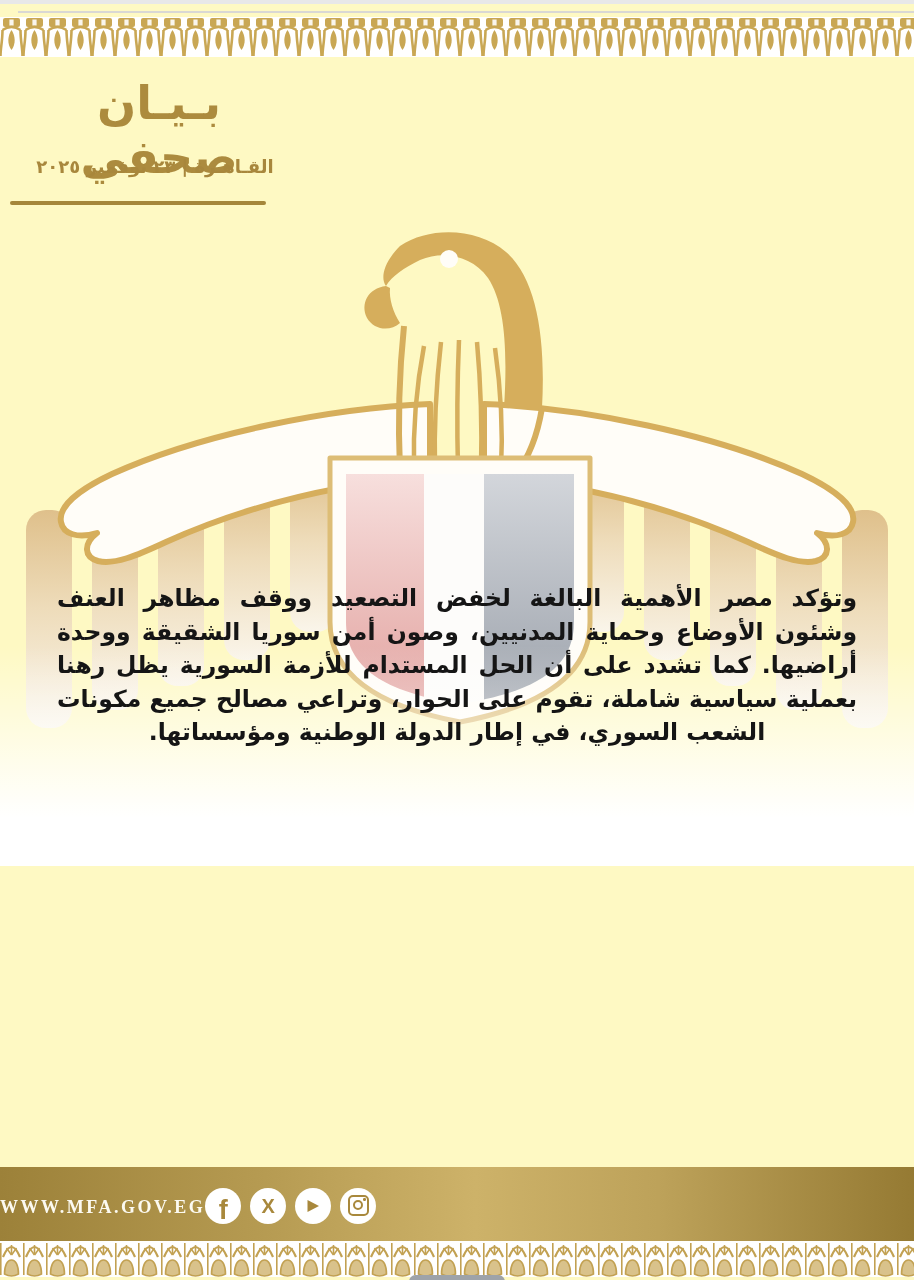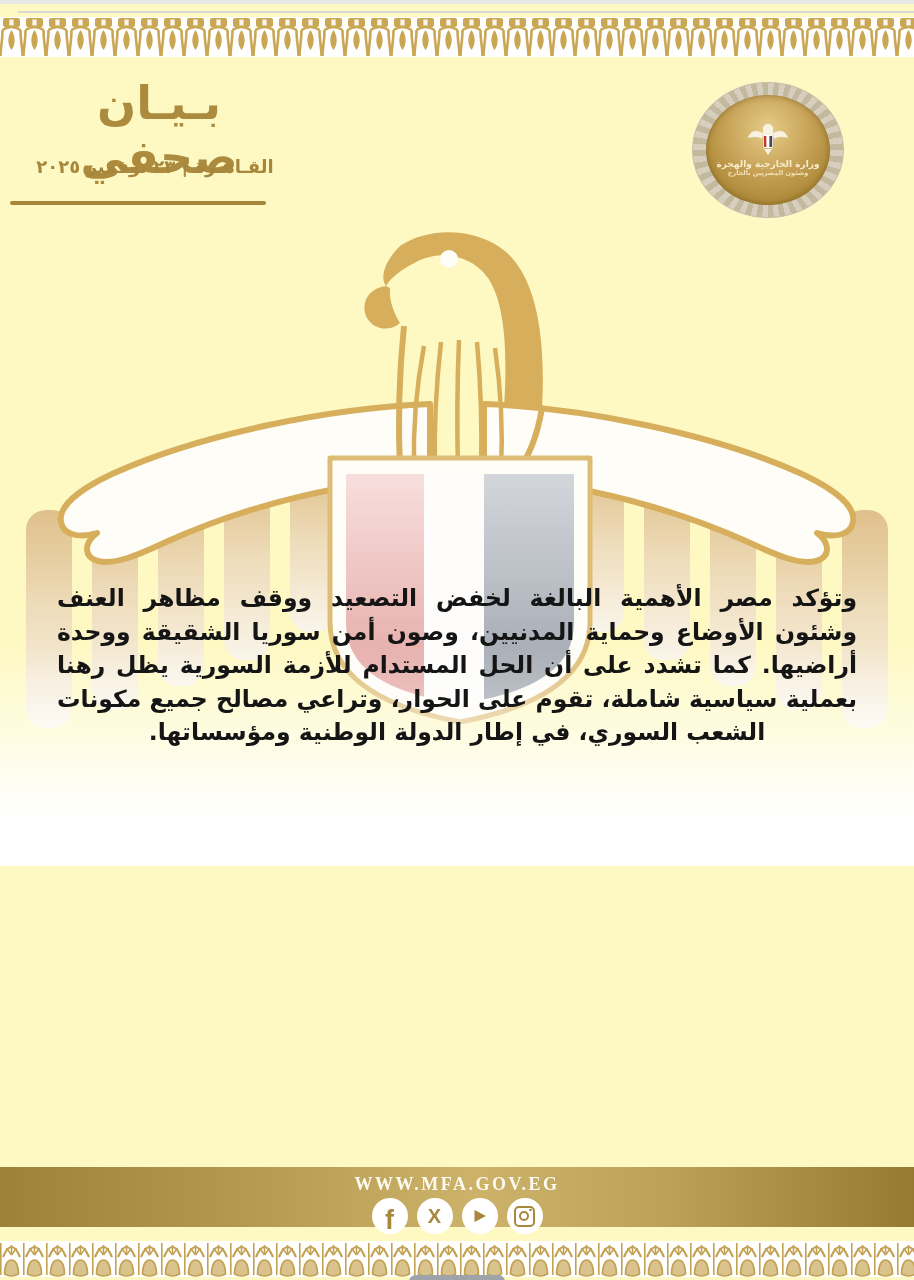--- a/index.html
+++ b/index.html
@@ -56,23 +56,23 @@
     position:absolute;top:578px;left:57px;right:57px;z-index:3;
     direction:rtl;color:#151515;
   }
   .body-text p{
     margin:0 0 27px 0;
     font-size:23.5px;font-weight:700;line-height:1.43;
     text-align:justify;text-align-last:center;
   }
   
   .footer-bar{
-    position:absolute;top:1163px;left:0;width:914px;height:60px;z-index:2;
+    position:absolute;top:1163px;left:0;width:914px;height:74px;z-index:2;
     background:linear-gradient(90deg,#9c8139 0%,#b59a51 28%,#cdb269 52%,#bda25a 72%,#957a33 100%);
-    display:flex;flex-direction:column;align-items:center;
+    display:flex;flex-direction:row;align-items:center;
   }
   .website{
     margin-top:7px;
     font-family:"Liberation Serif","DejaVu Serif",serif;
     font-size:18px;font-weight:600;letter-spacing:2.5px;color:#fcfaf1;
   }
   .social-row{display:flex;gap:9px;margin-top:3px;}
   .icircle{
     width:36px;height:36px;border-radius:50%;background:#ffffff;
     display:flex;align-items:center;justify-content:center;
@@ -113,38 +113,20 @@
       </pattern>
     </defs>
     <rect width="914" height="40" fill="#ffffff"></rect>
     <rect width="914" height="40" fill="url(#pTop)"></rect>
   </svg>
 
   <div class="press-title" dir="rtl">بـيـان صحفي</div>
   <div class="dateline" dir="rtl">القـاهـرة | ٢٣ نوفمبر ٢٠٢٥</div>
   <div class="gold-rule"></div>
 
-  <div class="seal">
-    <div class="seal-inner">
-      <svg width="44" height="34" viewBox="0 0 44 34" aria-hidden="true">
-        <g fill="#f7f2e2">
-          <path d="M22,1 C19,1 17,3 17,6 L17,12 L27,12 L27,6 C27,3 25,1 22,1 Z"></path>
-          <path d="M17,10 C10,6 4,8 2,15 C7,14 12,13 16,16 Z"></path>
-          <path d="M27,10 C34,6 40,8 42,15 C37,14 32,13 28,16 Z"></path>
-          <path d="M18,26 L22,32 L26,26 Z"></path>
-        </g>
-        <rect x="17" y="12" width="10" height="13" rx="1.5" fill="#ffffff"></rect>
-        <rect x="17.8" y="13" width="2.8" height="11" fill="#c0392f"></rect>
-        <rect x="20.6" y="13" width="2.8" height="11" fill="#ffffff"></rect>
-        <rect x="23.4" y="13" width="2.8" height="11" fill="#4a4a4a"></rect>
-      </svg>
-      <div class="seal-line1">وزارة الخارجية والهجرة</div>
-      <div class="seal-line2">وشئون المصريين بالخارج</div>
-    </div>
-  </div>
 
   <svg class="eagle" viewBox="0 0 914 640" width="914" height="640" aria-hidden="true">
     <defs>
       <linearGradient id="gFeather" x1="0" y1="0" x2="0" y2="1">
         <stop offset="0" stop-color="#dfc08b"></stop>
         <stop offset="0.45" stop-color="#eedcba"></stop>
         <stop offset="1" stop-color="#faf5ea"></stop>
       </linearGradient>
       <linearGradient id="gFade" x1="0" y1="0" x2="0" y2="1">
         <stop offset="0" stop-color="#ffffff" stop-opacity="0"></stop>

